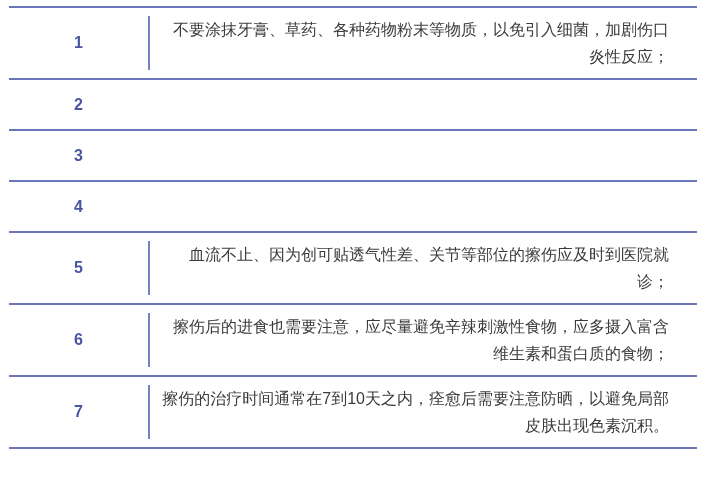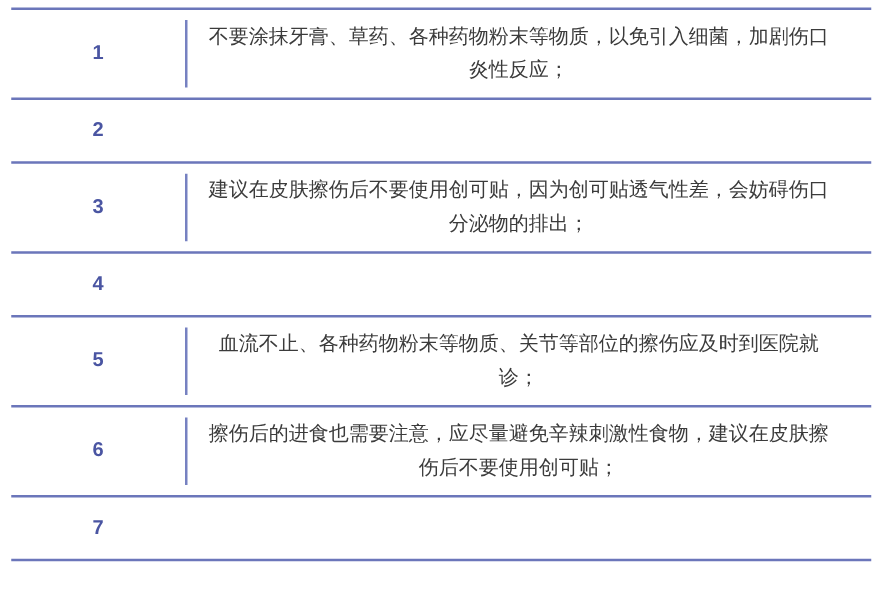--- a/index.html
+++ b/index.html
@@ -41,21 +41,21 @@
     padding: 8px 8px 8px 0;
   }
   .tip-text {
     display: inline-block;
     border-left: 2px solid #7681c1;
     padding-left: 11px;
     max-width: 508px;
     font-size: 16px;
     line-height: 27px;
     color: #3b3b3b;
-    text-align: center;
+    text-align: right;
   }
 </style>
 </head>
 <body>
 
 <div class="page">
   <div class="tips-table">
 
     <div class="row">
       <div class="num-cell">1</div>
@@ -63,41 +63,41 @@
         <span class="tip-text">不要涂抹牙膏、草药、各种药物粉末等物质，以免引入细菌，加剧伤口炎性反应；</span>
       </div>
     </div>
 
     <div class="row">
       <div class="num-cell">2</div>
     </div>
 
     <div class="row">
       <div class="num-cell">3</div>
-      <div class="content-cell">
-        <span class="tip-text">建议在皮肤擦伤后不要使用创可贴，因为创可贴透气性差，会妨碍伤口分泌物的排出；</span>
-      </div>
     </div>
 
     <div class="row">
       <div class="num-cell">4</div>
     </div>
 
     <div class="row">
       <div class="num-cell">5</div>
       <div class="content-cell">
-        <span class="tip-text">血流不止、各种药物粉末等物质、关节等部位的擦伤应及时到医院就诊；</span>
+        <span class="tip-text">血流不止、因为创可贴透气性差、关节等部位的擦伤应及时到医院就诊；</span>
       </div>
     </div>
 
     <div class="row">
       <div class="num-cell">6</div>
       <div class="content-cell">
-        <span class="tip-text">擦伤后的进食也需要注意，应尽量避免辛辣刺激性食物，建议在皮肤擦伤后不要使用创可贴；</span>
+        <span class="tip-text">擦伤后的进食也需要注意，应尽量避免辛辣刺激性食物，应多摄入富含维生素和蛋白质的食物；</span>
       </div>
     </div>
 
     <div class="row">
       <div class="num-cell">7</div>
+      <div class="content-cell">
+        <span class="tip-text">擦伤的治疗时间通常在7到10天之内，痊愈后需要注意防晒，以避免局部皮肤出现色素沉积。</span>
+      </div>
     </div>
 
   </div>
 </div>
 
 </body></html>

